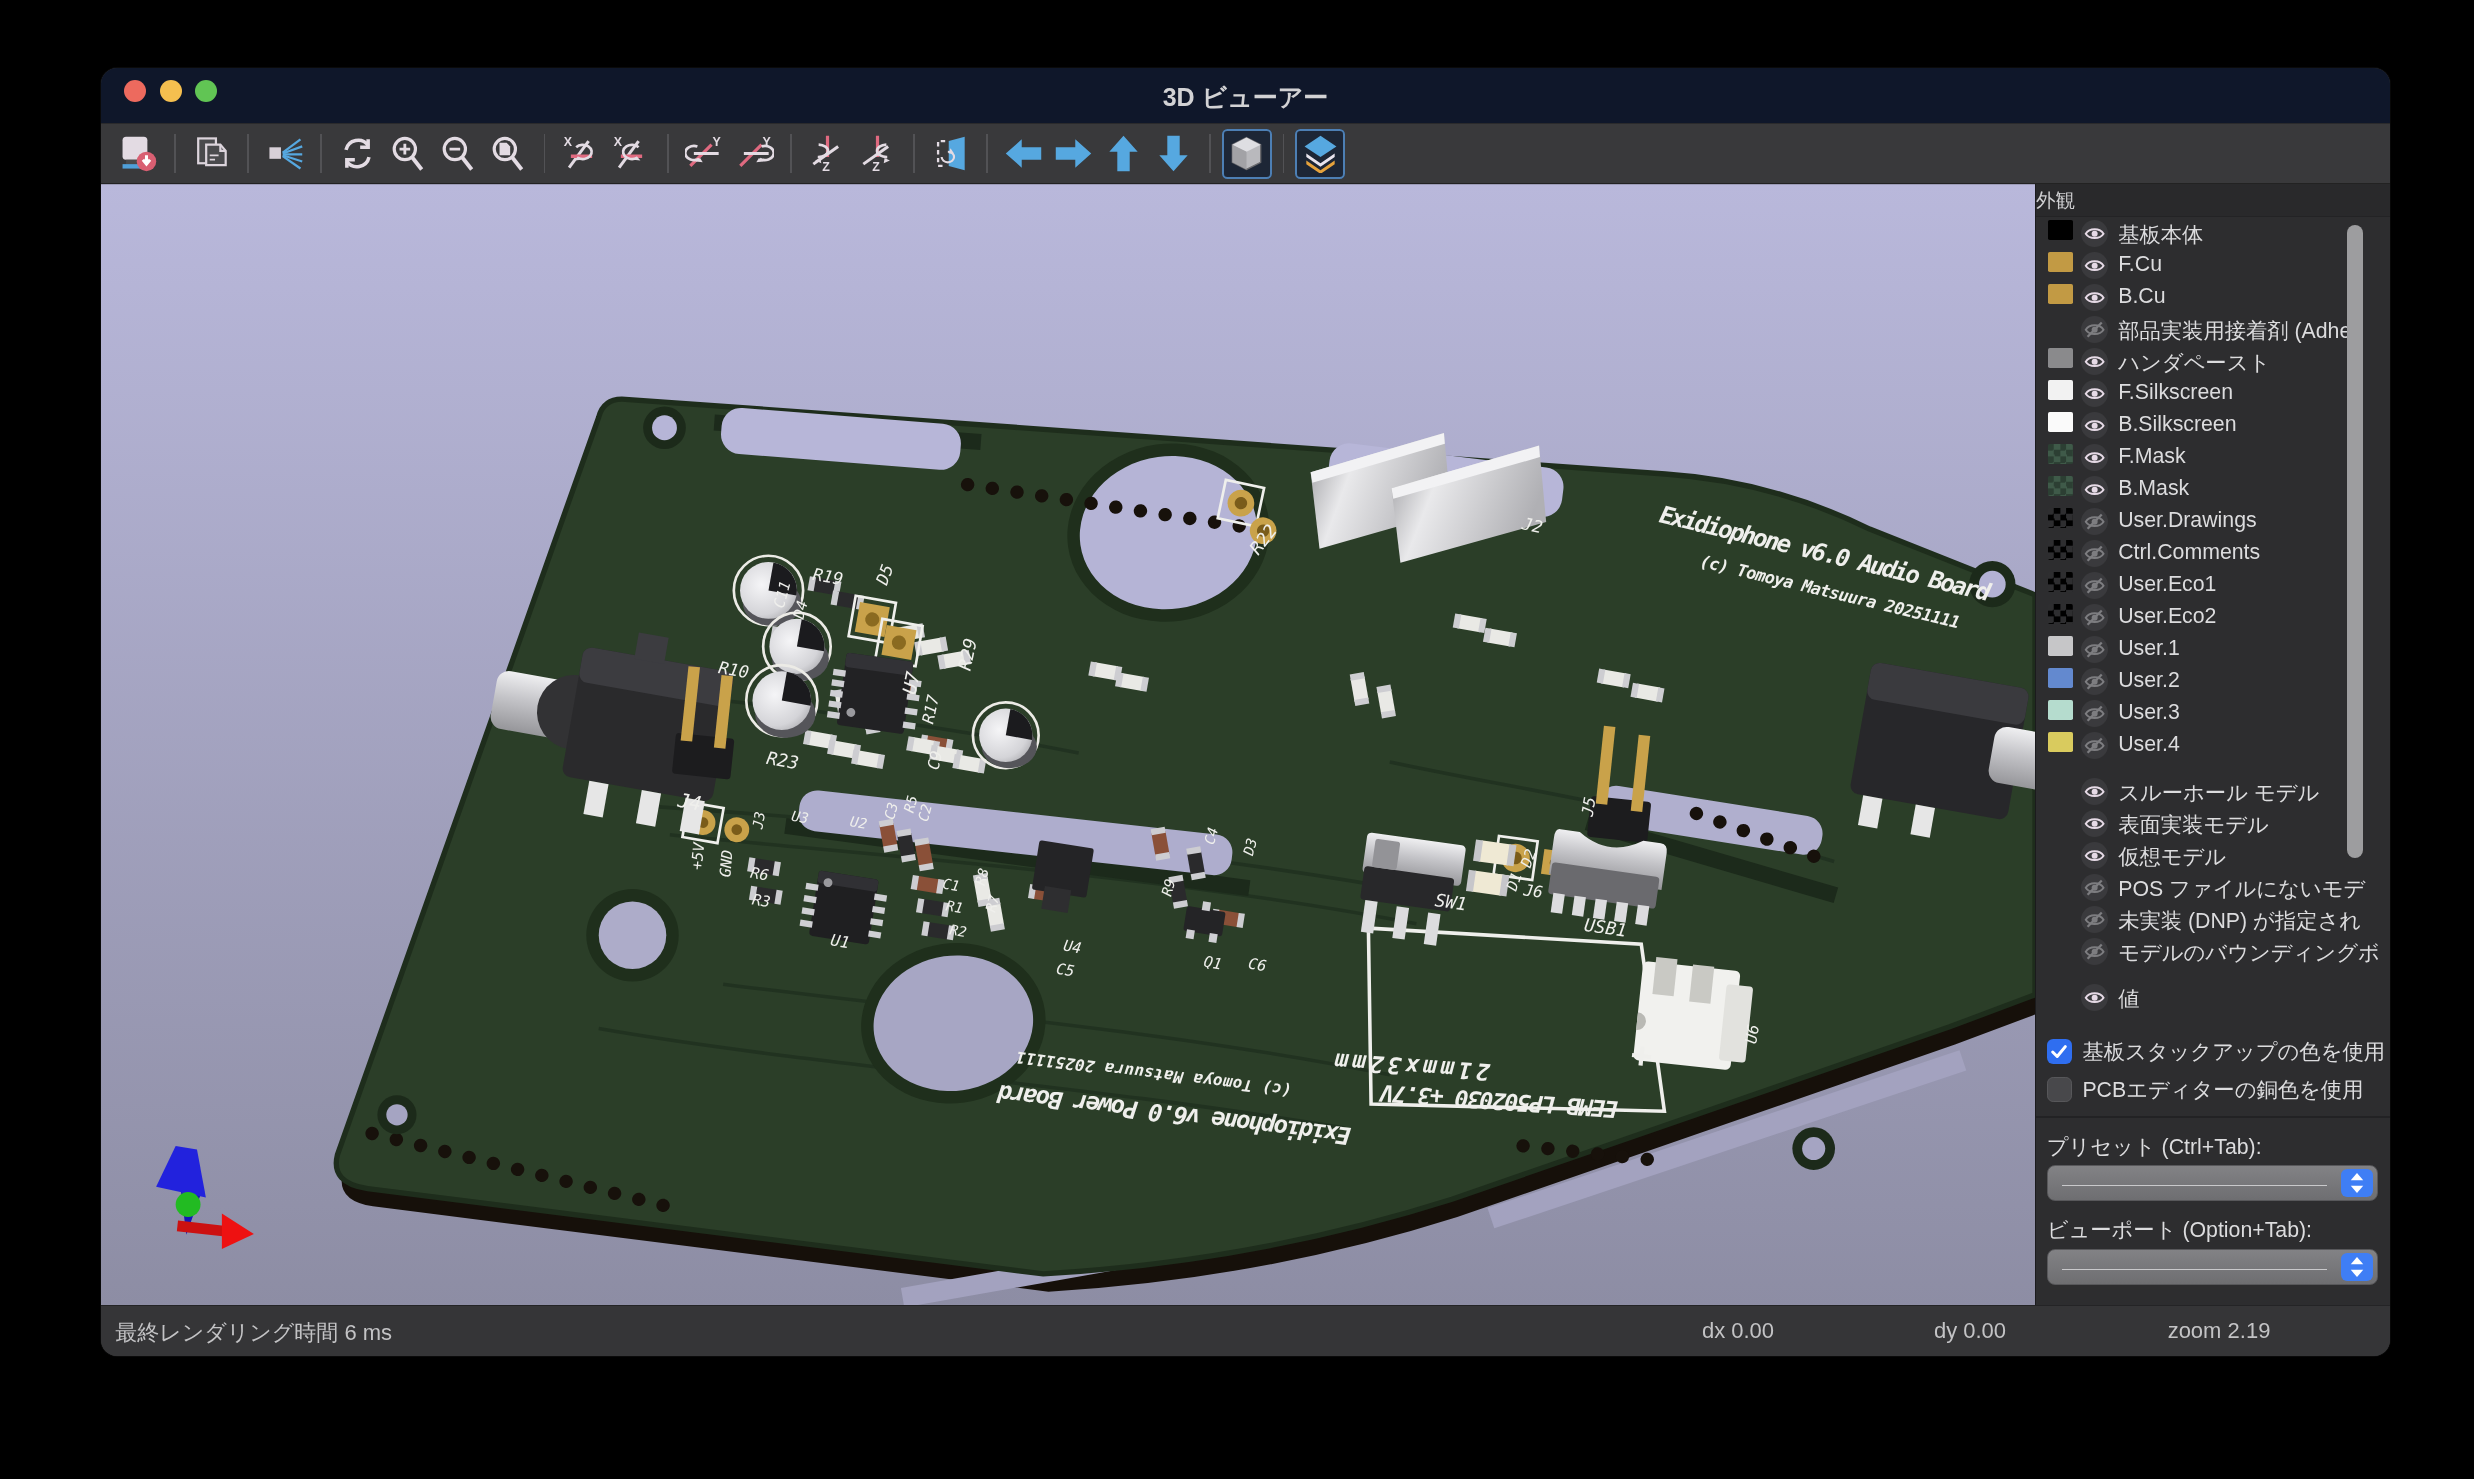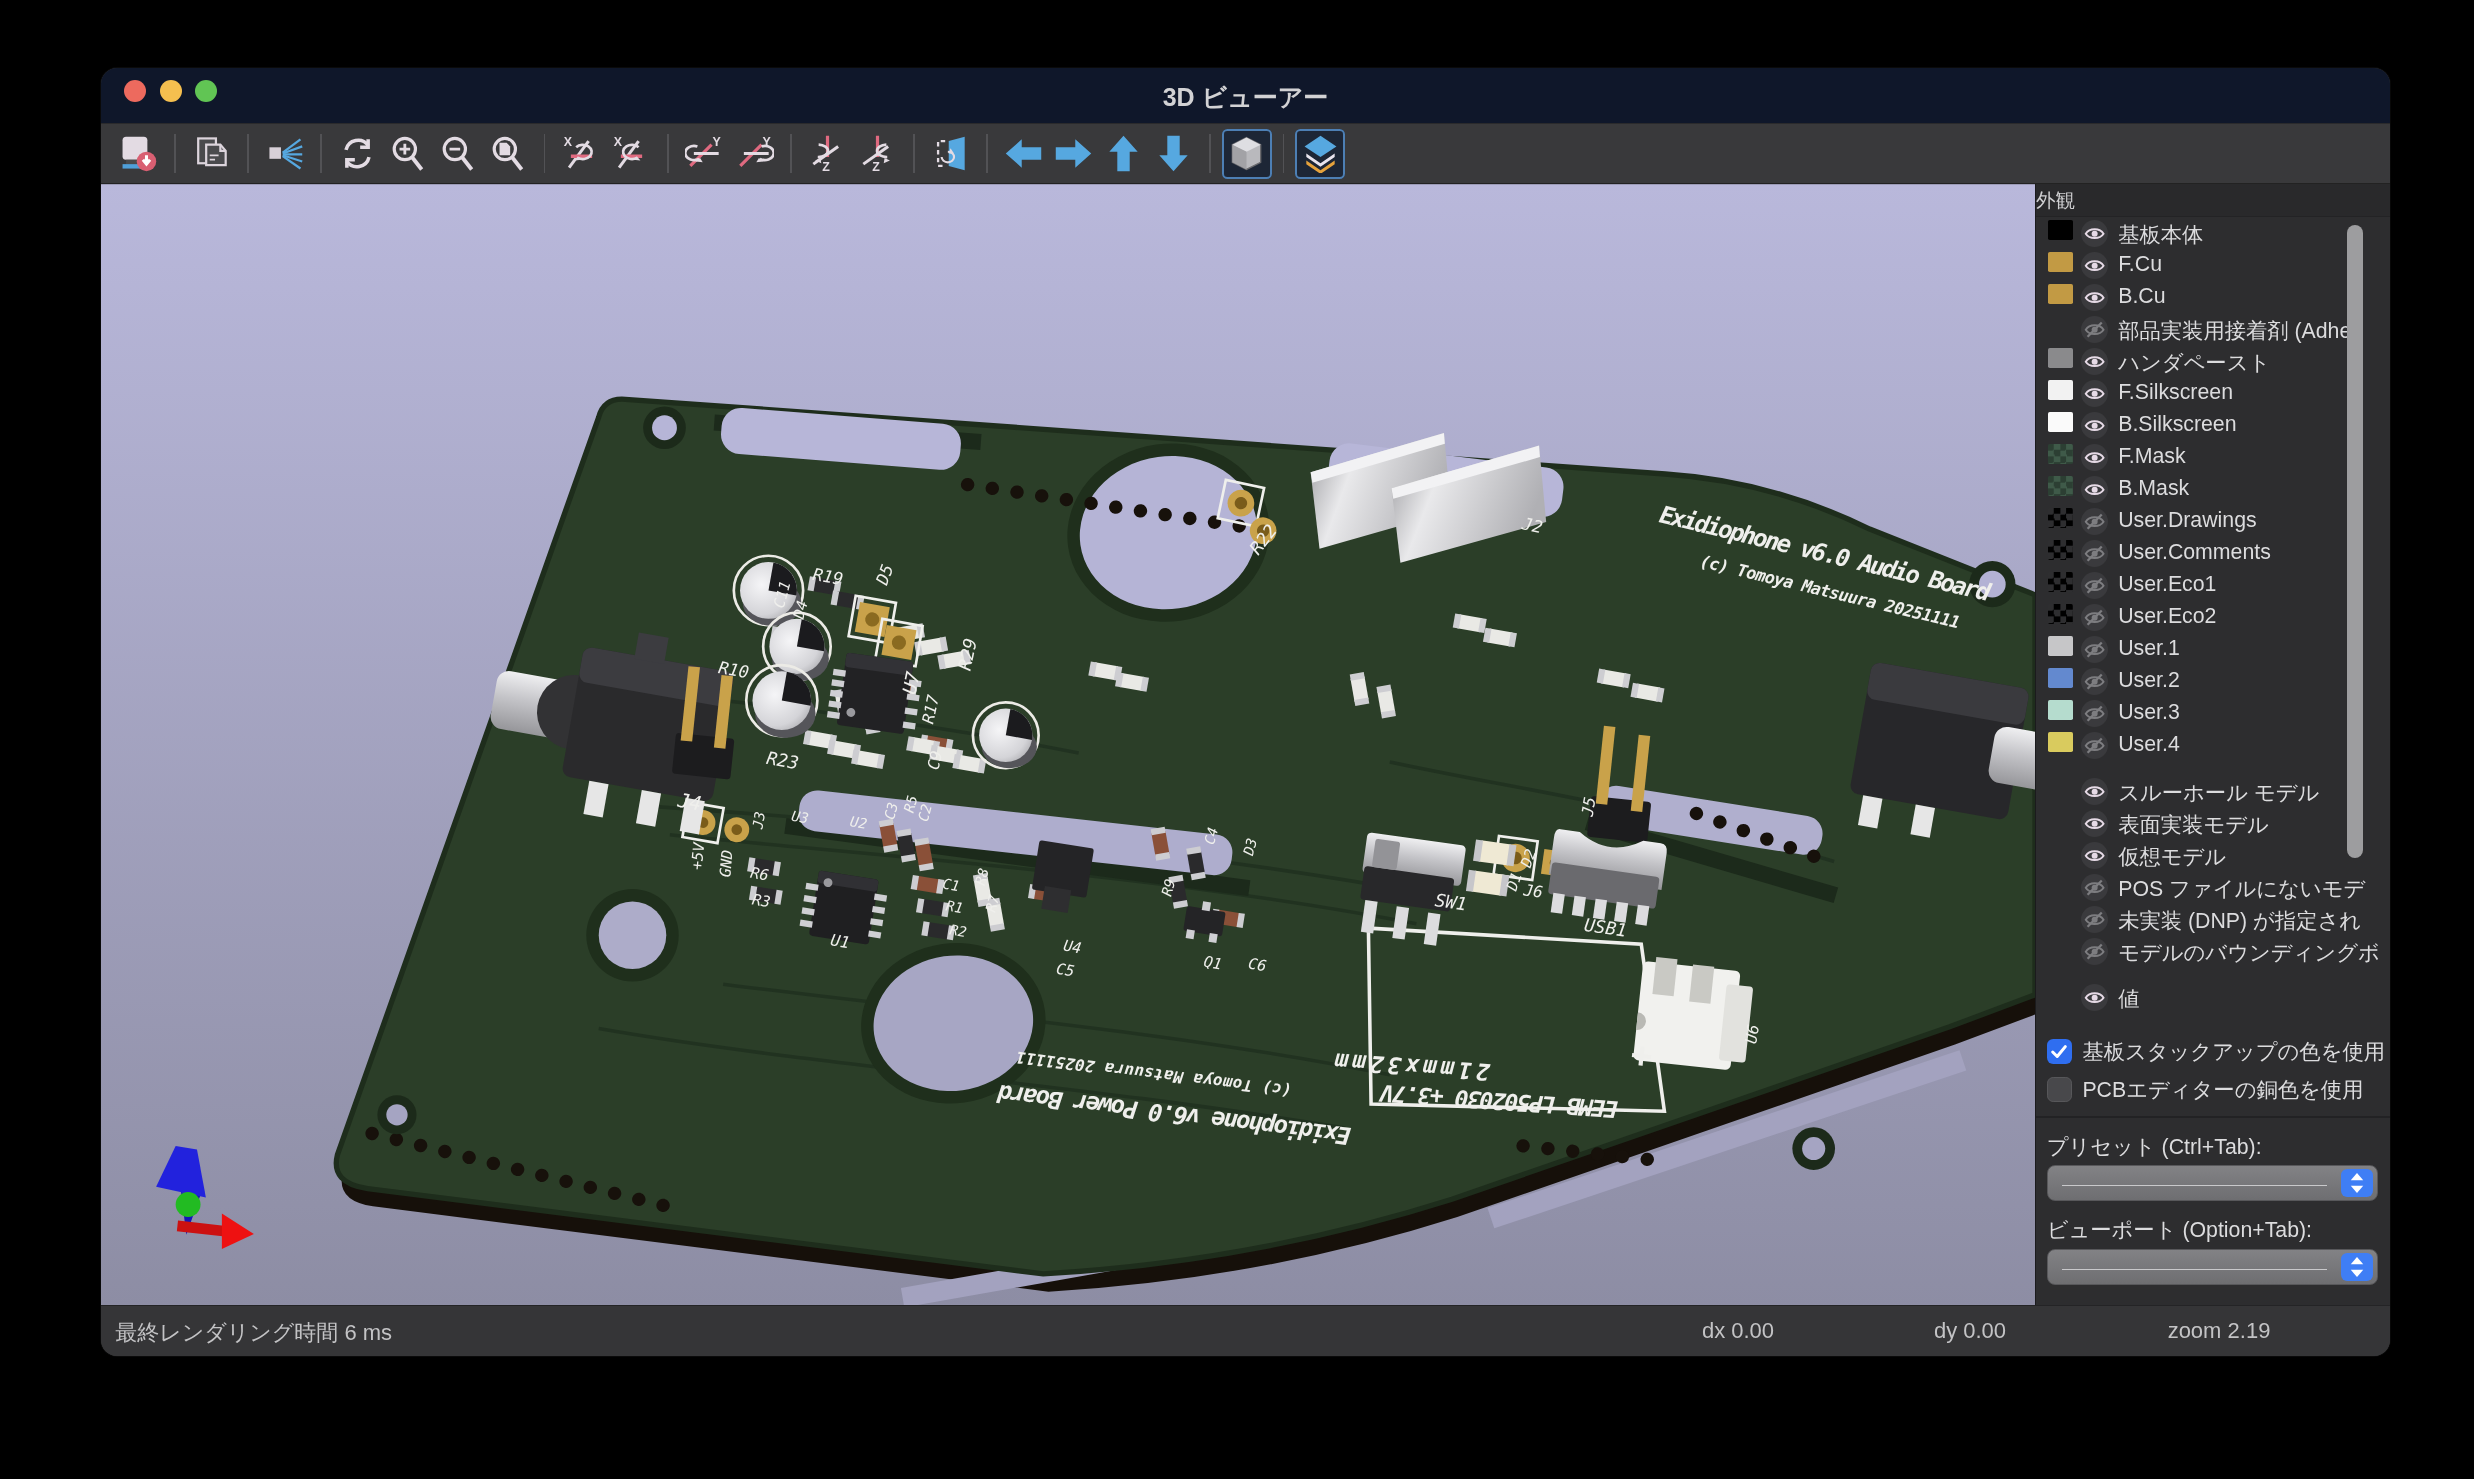--- a/index.html
+++ b/index.html
@@ -890,21 +890,21 @@
           </div>
           <div class="lrow">
             <span class="sw" style="background-image: conic-gradient(rgb(0, 0, 0) 25%, rgb(46, 46, 48) 0deg, rgb(46, 46, 48) 50%, rgb(0, 0, 0) 0deg, rgb(0, 0, 0) 75%, rgb(46, 46, 48) 0deg); background-size: 12.4px 12.4px;"></span>
             <span class="eye">
               <svg width="21.3" height="21.3" viewBox="0 0 24 24">
                 <path d="M2 12 C6 5.5,18 5.5,22 12 C18 18.5,6 18.5,2 12 Z" fill="none" stroke="#7d7d80" stroke-width="2.2"></path>
                 <circle cx="12" cy="12" r="3.4" fill="#7d7d80"></circle>
                 <line x1="4" y1="20" x2="20" y2="4" stroke="#7d7d80" stroke-width="2.6"></line>
               </svg>
             </span>
-            <span class="ll">User.Comments</span>
+            <span class="ll">Ctrl.Comments</span>
           </div>
           <div class="lrow">
             <span class="sw" style="background-image: conic-gradient(rgb(0, 0, 0) 25%, rgb(46, 46, 48) 0deg, rgb(46, 46, 48) 50%, rgb(0, 0, 0) 0deg, rgb(0, 0, 0) 75%, rgb(46, 46, 48) 0deg); background-size: 12.4px 12.4px;"></span>
             <span class="eye">
               <svg width="21.3" height="21.3" viewBox="0 0 24 24">
                 <path d="M2 12 C6 5.5,18 5.5,22 12 C18 18.5,6 18.5,2 12 Z" fill="none" stroke="#7d7d80" stroke-width="2.2"></path>
                 <circle cx="12" cy="12" r="3.4" fill="#7d7d80"></circle>
                 <line x1="4" y1="20" x2="20" y2="4" stroke="#7d7d80" stroke-width="2.6"></line>
               </svg>
             </span>

